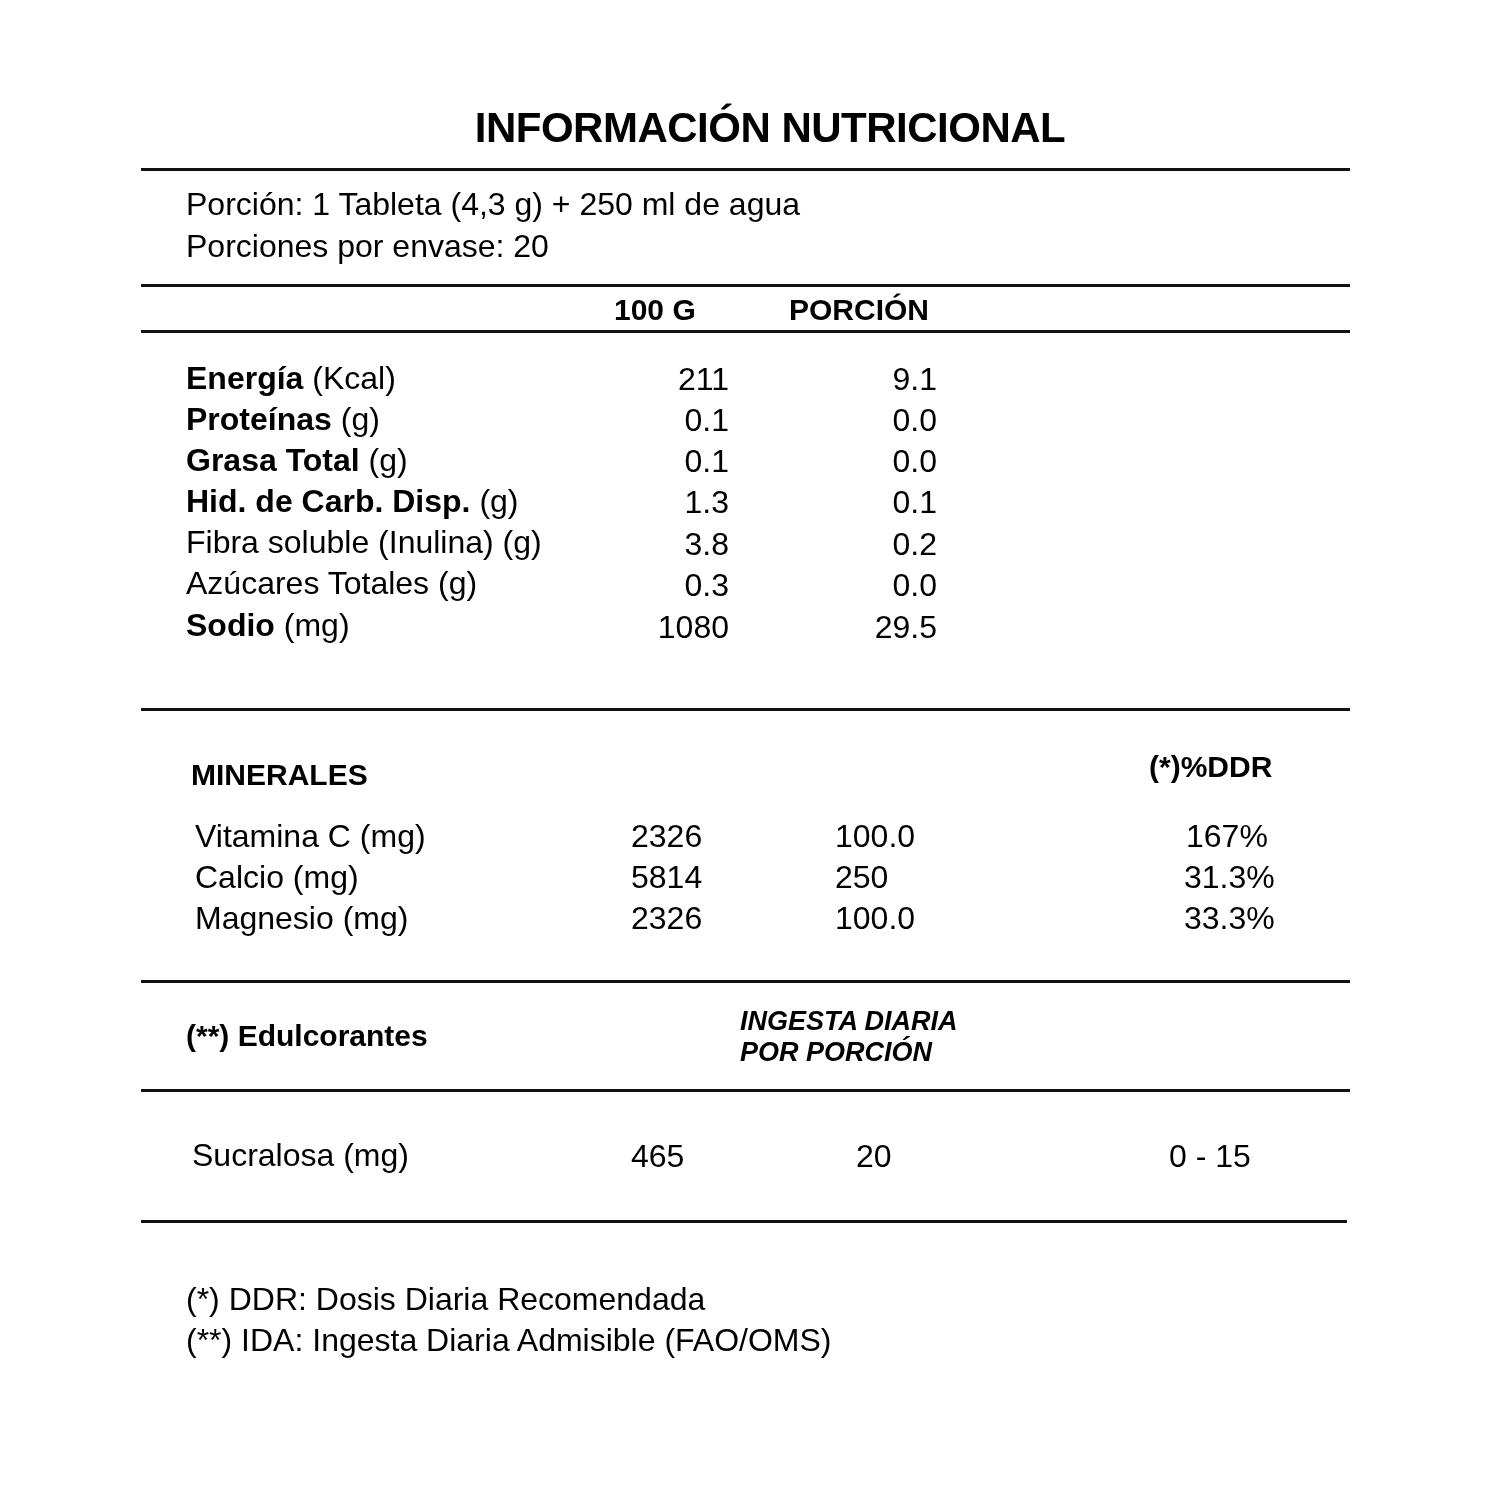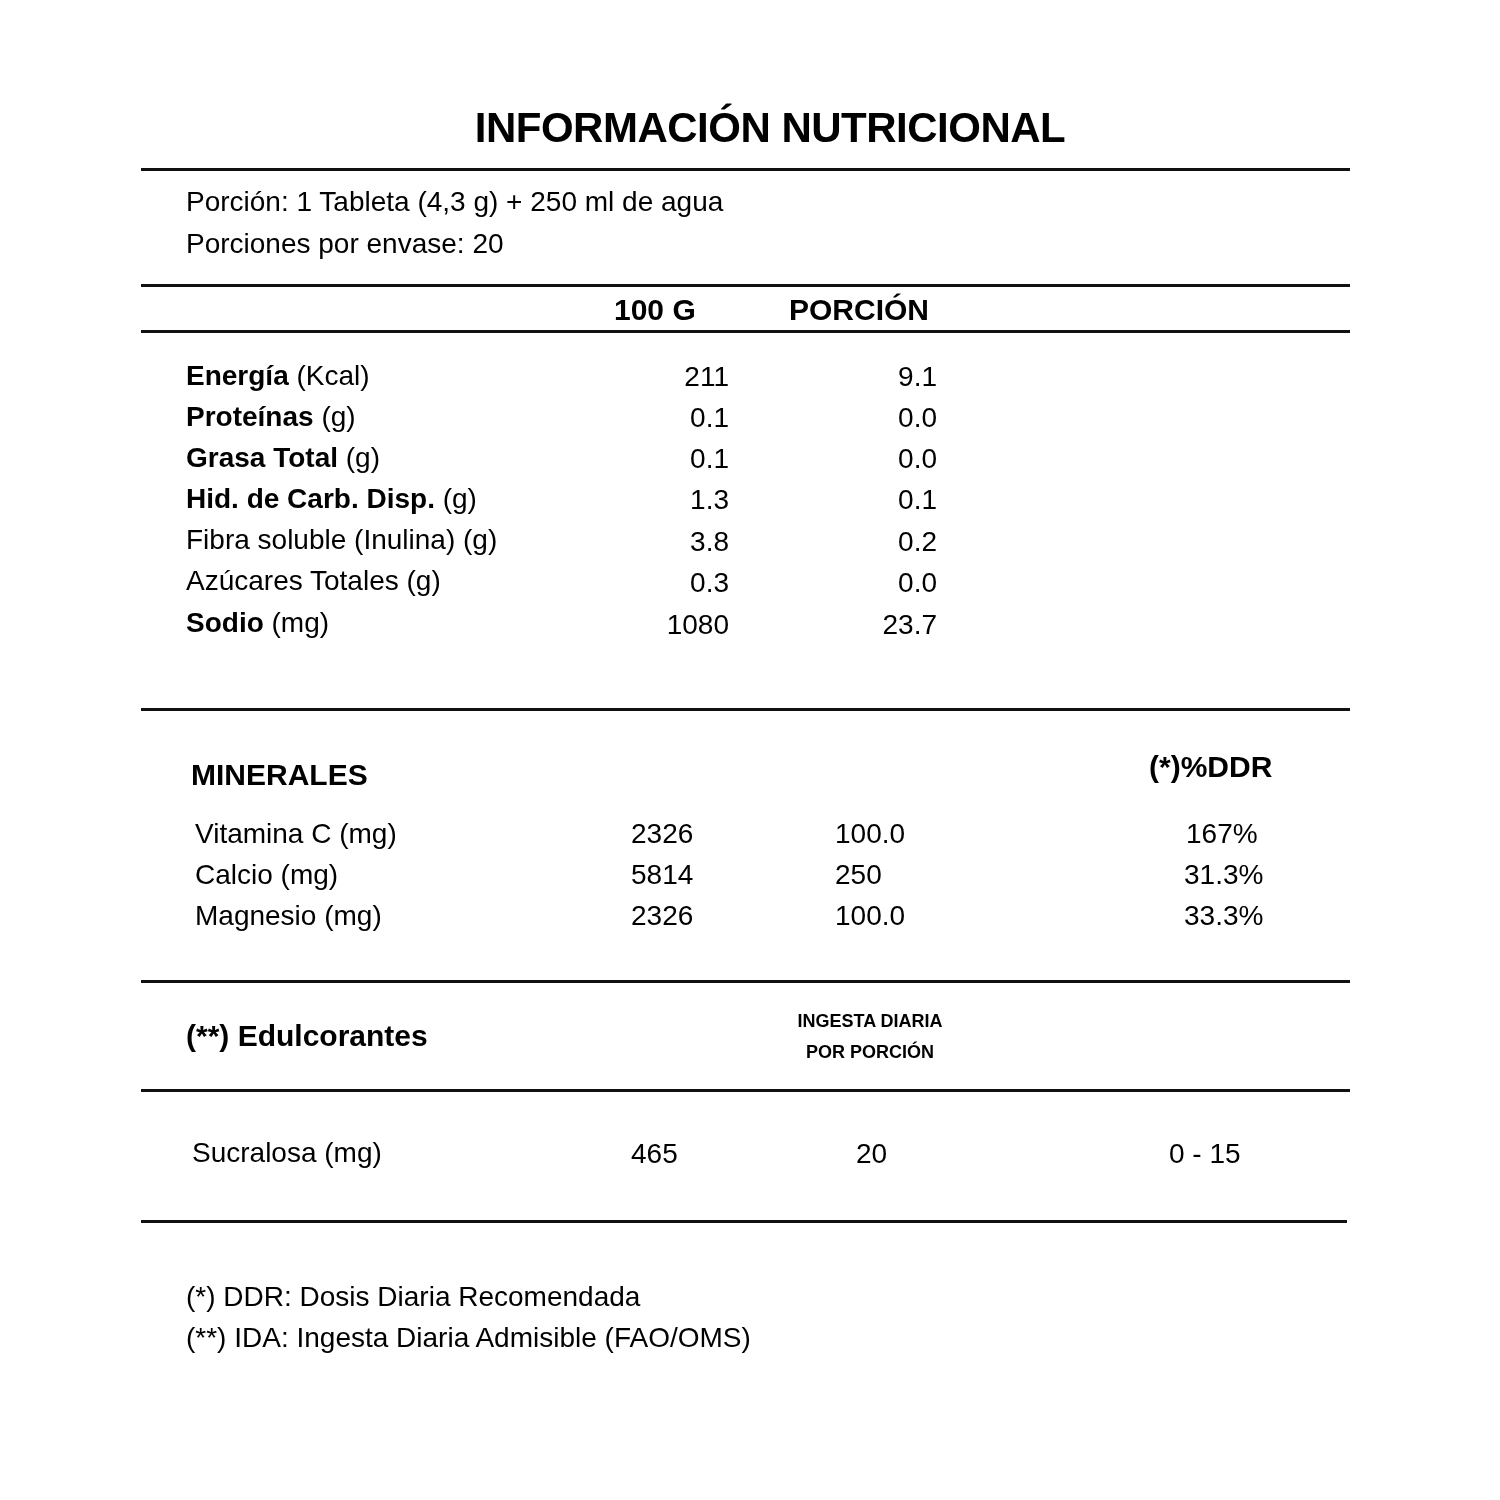--- a/index.html
+++ b/index.html
@@ -1,24 +1,24 @@
 <!DOCTYPE html>
 <html><head>
 <meta charset="utf-8">
 <style>
   html, body { margin: 0; padding: 0; background: #ffffff; }
   body { width: 1500px; height: 1500px; position: relative; overflow: hidden;
          font-family: "Liberation Sans", sans-serif; color: #000; }
   .abs { position: absolute; white-space: nowrap; }
   .rule { position: absolute; left: 141px; width: 1209px; height: 3px; background: #111; }
   .title { top: 104px; left: 0; width: 1540px; text-align: center; font-size: 42px; font-weight: bold; letter-spacing: -0.5px; }
-  .txt { font-size: 28px; }
+  .txt { font-size: 32px; }
   .b { font-weight: bold; }
   .hdr { font-size: 30px; font-weight: bold; }
-  .smallhdr { font-size: 18px; font-weight: bold; text-align: center; line-height: 31px; }
+  .smallhdr { font-size: 27px; font-weight: bold; text-align: left; line-height: 31px; font-style: italic; }
   .num { text-align: right; width: 140px; }
 </style>
 </head>
 <body>
 
 <div class="abs title">INFORMACIÓN NUTRICIONAL</div>
 
 <div class="rule" style="top:168px"></div>
 
 <div class="abs txt" style="left:186px; top:186px">Porción: 1 Tableta (4,3 g) + 250 ml de agua</div>
@@ -65,21 +65,21 @@
   <div class="abs txt" style="left:186px; top:565px">
     <span>Azúcares Totales</span><span> (g)</span>
   </div>
   <div class="abs txt num" style="left:589px; top:567px">0.3</div>
   <div class="abs txt num" style="left:797px; top:567px">0.0</div>
 
   <div class="abs txt" style="left:186px; top:607px">
     <span class="b">Sodio</span><span> (mg)</span>
   </div>
   <div class="abs txt num" style="left:589px; top:609px">1080</div>
-  <div class="abs txt num" style="left:797px; top:609px">23.7</div>
+  <div class="abs txt num" style="left:797px; top:609px">29.5</div>
 </div>
 
 <div class="rule" style="top:708px"></div>
 
 <div class="abs hdr" style="left:191px; top:758px">MINERALES</div>
 <div class="abs hdr" style="left:1149px; top:750px">(*)%DDR</div>
 
 <div>
   <div class="abs txt" style="left:195px; top:818px">Vitamina C (mg)</div>
   <div class="abs txt" style="left:631px; top:818px">2326</div>

